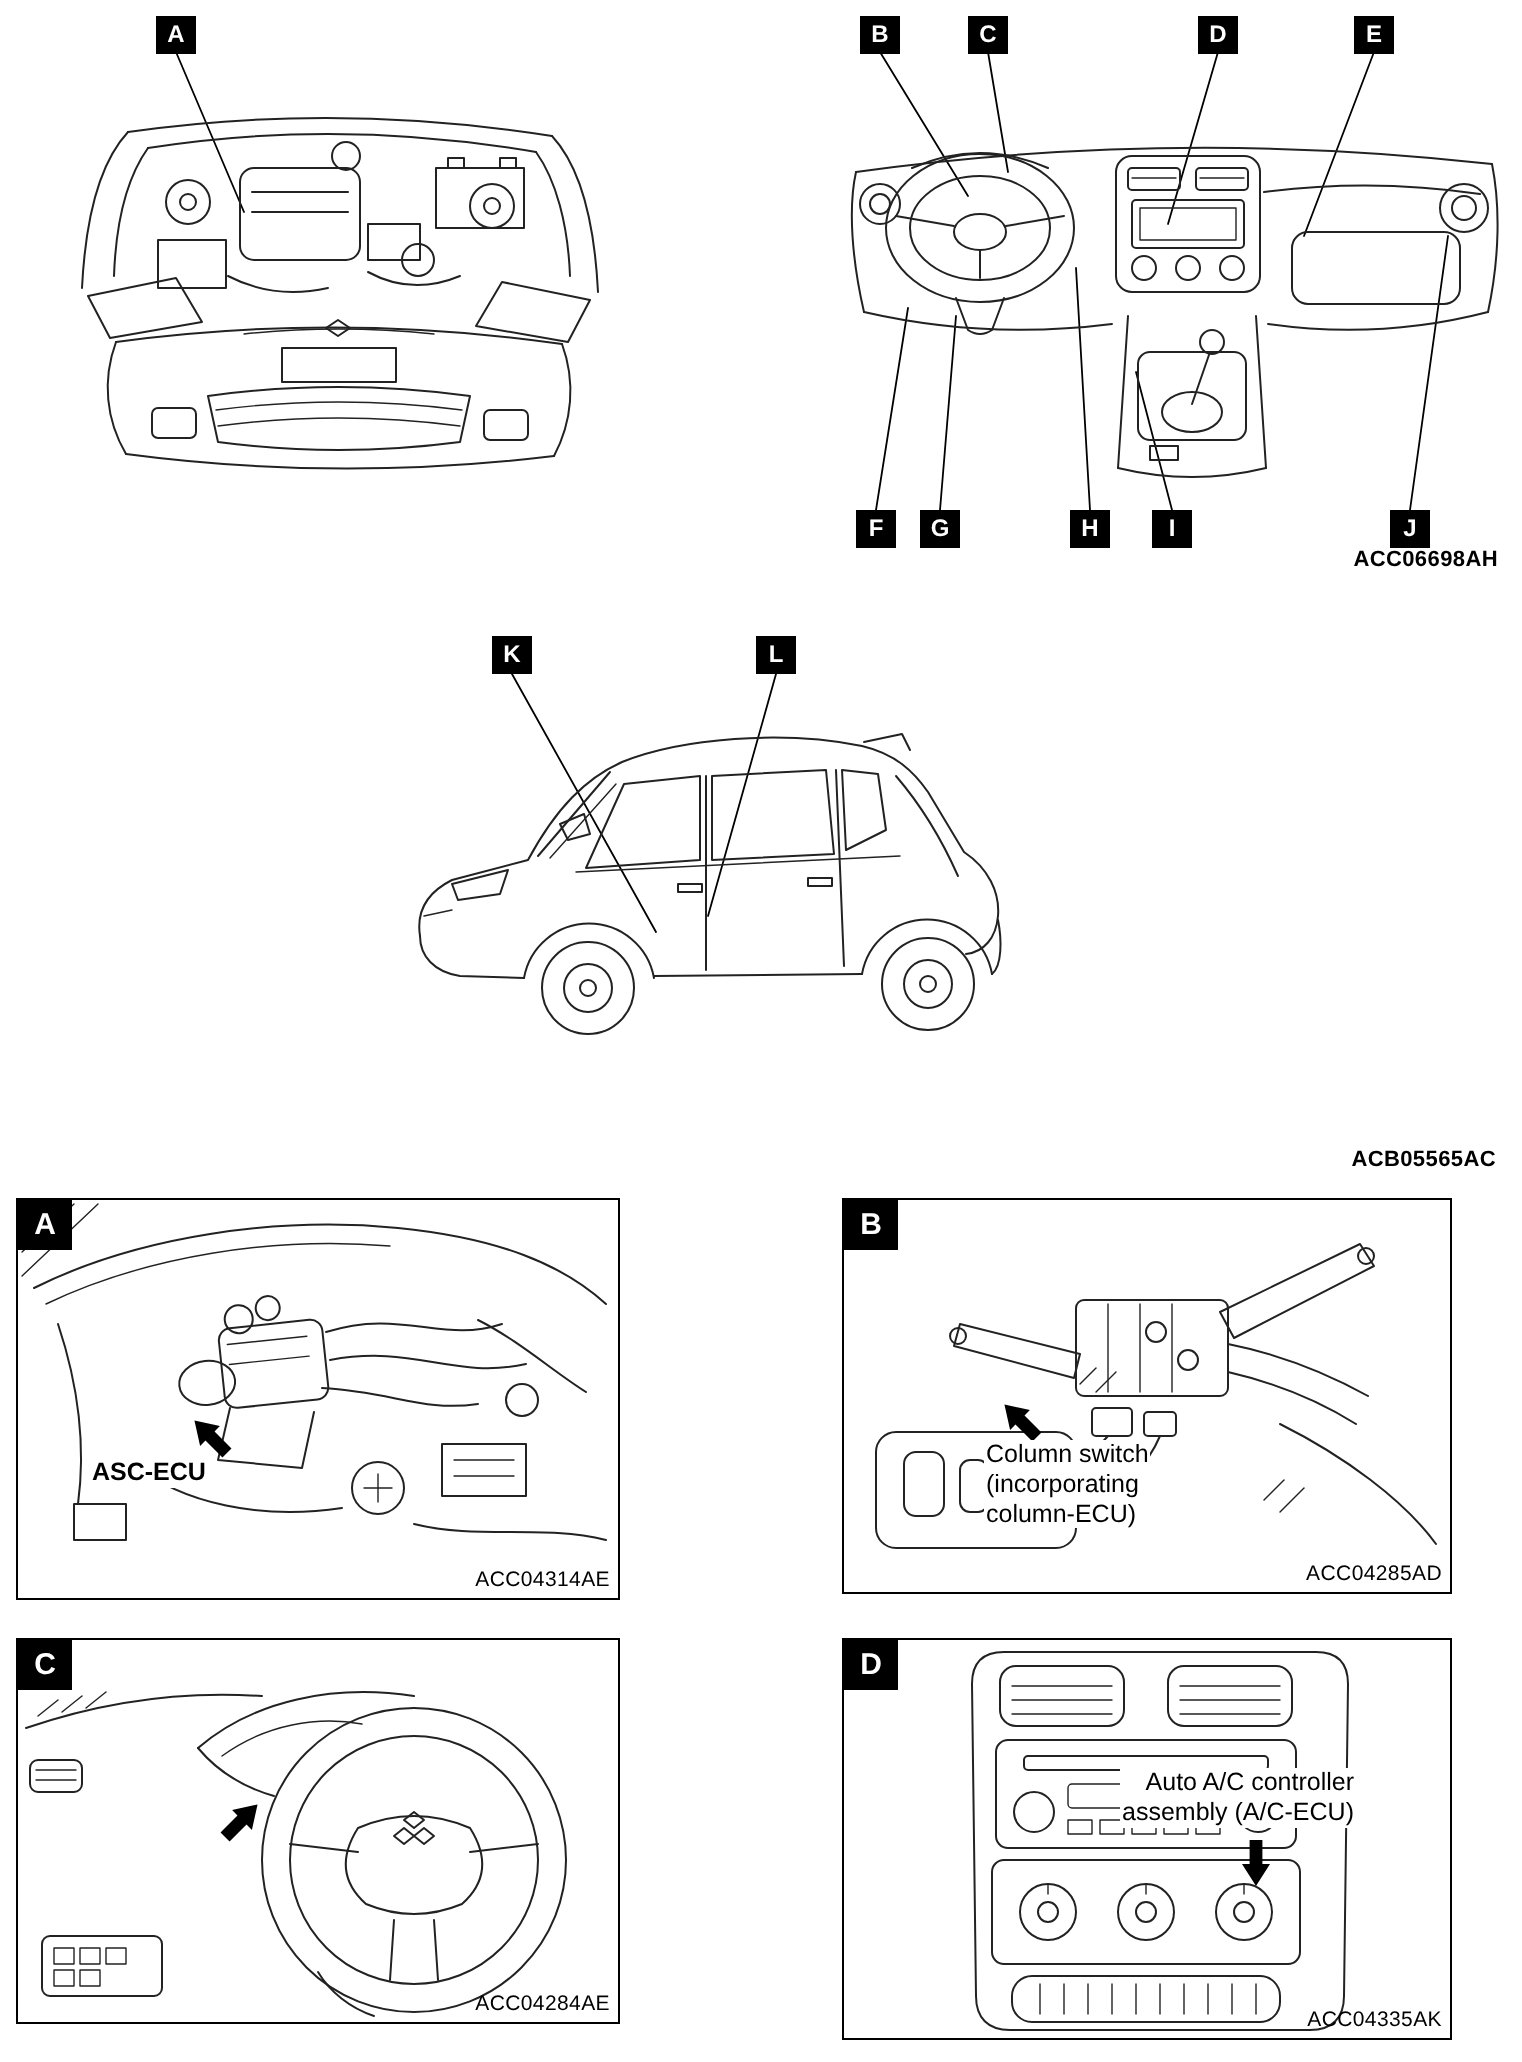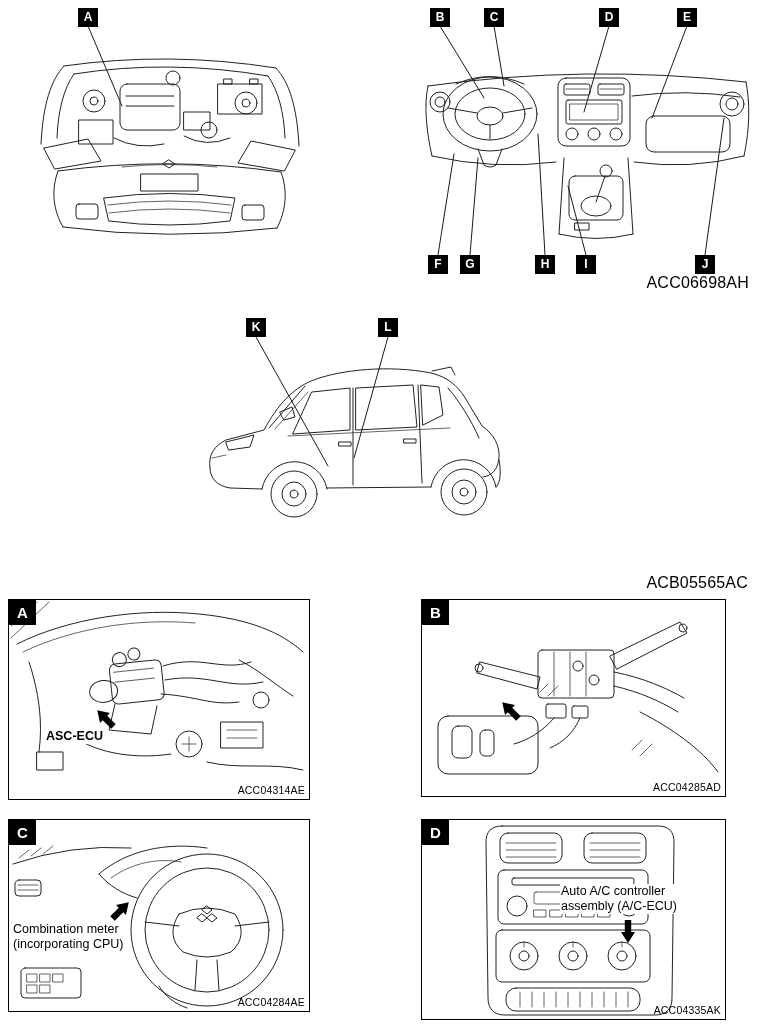--- a/index.html
+++ b/index.html
@@ -3,21 +3,21 @@
 <meta charset="utf-8">
 <style>
   * { margin:0; padding:0; box-sizing:border-box; }
   html,body { background:#ffffff; }
   .page { position:relative; width:761px; height:1031px; background:#fff;
           font-family:"Liberation Sans", sans-serif; color:#000; overflow:hidden; }
   .fig { position:absolute; }
   .fig svg, .panel svg { position:absolute; left:0; top:0; }
   .callout { position:absolute; width:20px; height:19px; background:#000; color:#fff;
              font-size:12px; font-weight:bold; text-align:center; line-height:19px; }
-  .fig-code, .page-code { position:absolute; font-size:16px; letter-spacing:.2px; }
+  .fig-code, .page-code { position:absolute; font-size:11px; letter-spacing:.2px;font-weight:bold; }
   .panel { position:absolute; border:1.5px solid #000; background:#fff; }
   .panel-label { position:absolute; left:0; top:0; width:27px; height:25px; background:#000;
                  color:#fff; font-weight:bold; font-size:15px; text-align:center; line-height:25px; }
   .caption { position:absolute; font-size:12.5px; line-height:1.18; background:#fff; padding:0 1px; }
   .caption .cl { display:block; }
   .code { position:absolute; right:4px; bottom:3px; font-size:10.5px; letter-spacing:.2px; }
   svg path, svg line, svg rect, svg circle, svg ellipse, svg polyline {
     fill:none; stroke:#222; stroke-width:1; stroke-linecap:round; stroke-linejoin:round; }
   svg .leader { stroke:#000; stroke-width:.9; }
   svg .thin { stroke-width:.7; }
@@ -249,20 +249,25 @@
       <rect x="30" y="126" width="20" height="32" rx="6"></rect>
       <rect x="58" y="130" width="14" height="26" rx="5"></rect>
       <path d="M218,112 C250,128 280,150 296,172"></path>
       <path class="thin" d="M210,150 L220,140"></path>
         <path class="thin" d="M218,156 L230,144"></path>
       <g transform="translate(88,110) rotate(-45)">
         <path class="solid" d="M0,-11 L7,0 L3.2,0 L3.2,12 L-3.2,12 L-3.2,0 L-7,0 Z"></path>
       </g>
     </svg>
     <div class="panel-label">B</div>
+    <div class="caption" style="left:70px; top:120px;">
+      <span class="cl">Column switch</span>
+      <span class="cl">(incorporating</span>
+      <span class="cl">column-ECU)</span>
+    </div>
     <div class="code">ACC04285AD</div>
   </div>
 
   <div class="panel" style="left:8px; top:819px; width:302px; height:193px;">
     <svg width="299" height="190" viewBox="0 0 299 190">
       <circle cx="198" cy="110" r="76"></circle>
         <circle cx="198" cy="110" r="62"></circle>
       <path d="M170,94 Q198,82 226,94 Q240,116 222,132 Q198,142 174,132 Q156,116 170,94 Z"></path>
       <path d="M198,86 l5,4 l-5,4 l-5,-4 Z"></path>
       <path d="M193,94 l5,4 l-5,4 l-5,-4 Z"></path>
@@ -286,24 +291,20 @@
         <rect class="thin" x="31" y="154" width="10" height="8"></rect>
       <rect class="thin" x="44" y="154" width="10" height="8"></rect>
         <rect class="thin" x="18" y="165" width="10" height="8"></rect>
       <rect class="thin" x="31" y="165" width="10" height="8"></rect>
       <path d="M150,166 C156,176 166,184 178,188"></path>
       <g transform="translate(112,90) rotate(45)">
         <path class="solid" d="M0,-11 L7,0 L3.2,0 L3.2,12 L-3.2,12 L-3.2,0 L-7,0 Z"></path>
       </g>
     </svg>
     <div class="panel-label">C</div>
-    <div class="caption" style="left:3px; top:102px;">
-      <span class="cl">Combination meter</span>
-      <span class="cl">(incorporating CPU)</span>
-    </div>
     <div class="code">ACC04284AE</div>
   </div>
 
   <div class="panel" style="left:421px; top:819px; width:305px; height:201px;">
     <svg width="302" height="198" viewBox="0 0 302 198">
       <path d="M80,6 L236,6 C247,6 252,12 252,22 L250,178 C250,189 244,195 233,195 L83,195 C72,195 66,189 66,178 L64,22 C64,12 69,6 80,6 Z"></path>
       <rect x="78" y="13" width="62" height="30" rx="8"></rect>
       <path class="thin" d="M84,23 h50"></path>
         <path class="thin" d="M84,30 h50"></path>
         <path class="thin" d="M84,37 h50"></path>
@@ -340,20 +341,20 @@
         <path class="thin" d="M158,172 v15"></path>
       <path class="thin" d="M170,172 v15"></path>
         <path class="thin" d="M182,172 v15"></path>
         <path class="thin" d="M194,172 v15"></path>
       <path class="thin" d="M206,172 v15"></path>
       <g transform="translate(206,112) rotate(180)">
         <path class="solid" d="M0,-11 L7,0 L3.2,0 L3.2,12 L-3.2,12 L-3.2,0 L-7,0 Z"></path>
       </g>
     </svg>
     <div class="panel-label">D</div>
-    <div class="caption" style="left:138px; top:64px;">
+    <div class="caption" style="left:138px; top:64px;text-align:right;">
       <span class="cl">Auto A/C controller</span>
       <span class="cl">assembly (A/C-ECU)</span>
     </div>
     <div class="code">ACC04335AK</div>
   </div>
 
 </div>
 
 </body></html>

